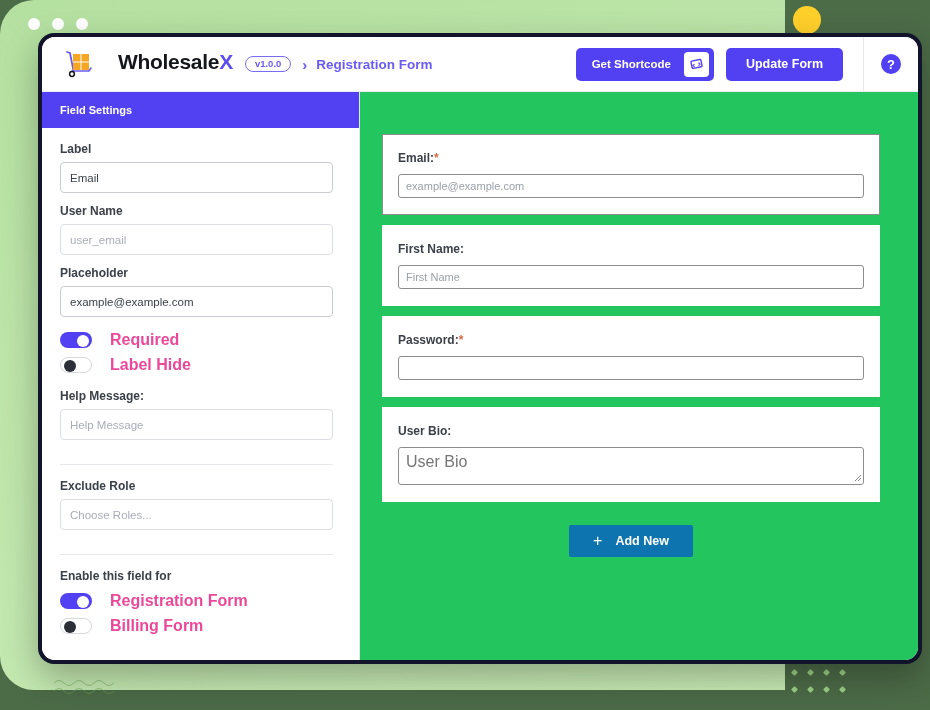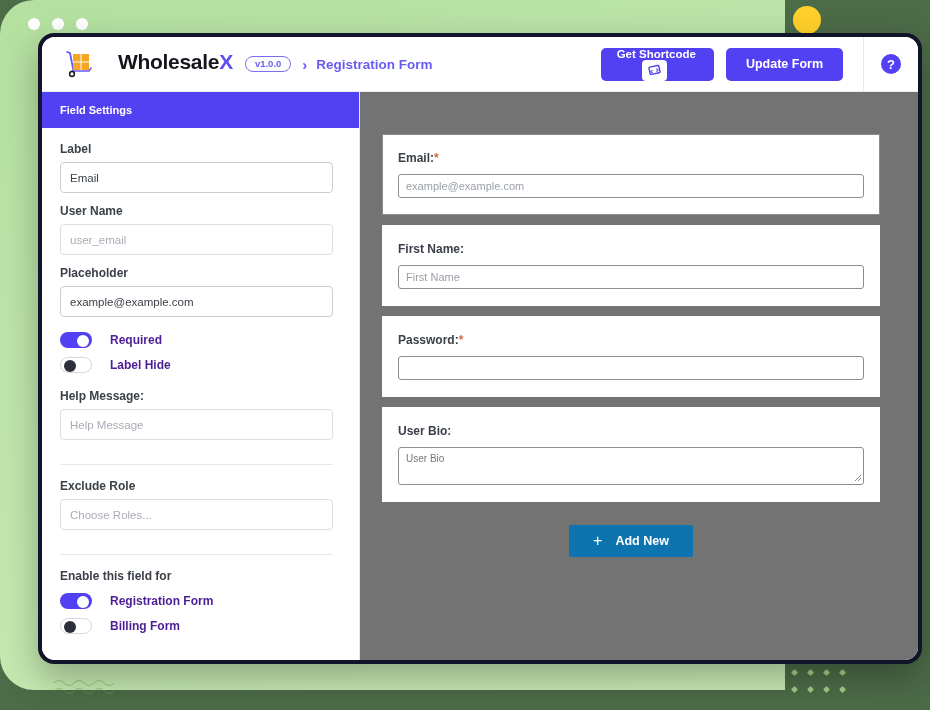--- a/index.html
+++ b/index.html
@@ -126,21 +126,20 @@
     height: 100%;
   }
   .btn-shortcode {
     display: flex;
     align-items: center;
     background: #5240f3;
     border-radius: 5px;
     height: 33px;
     padding: 0 5px 0 0;
     cursor: pointer;
-    flex-direction: column;
   }
   .btn-shortcode .lbl {
     color: #fff;
     font-size: 11.5px;
     font-weight: 600;
     padding: 0 13px 0 16px;
   }
   .shortcode-icon-box {
     width: 25px; height: 25px;
     background: #fff;
@@ -253,32 +252,32 @@
   .toggle .knob {
     position: absolute;
     top: 2px;
     width: 12px; height: 12px;
     border-radius: 50%;
   }
   .toggle.on .knob { right: 2px; background: #ffffff; }
   .toggle.off .knob { left: 3px; background: #2c2f38; }
   .toggle-label {
     margin-left: 18px;
-    font-size: 12px;
+    font-size: 16px;
     font-weight: 600;
-    color: #4c1d95;
+    color: #ec4899;
   }
 
   .section-gap { height: 11px; }
   .divider { height: 1px; background: #e7e7ee; margin: 13px 0 14px 0; }
 
   
   .preview {
     flex: 1;
-    background: #737373;
+    background: #22c55e;
     overflow: hidden;
     padding: 42px 38px 0 22px;
     position: relative;
   }
   .preview-scroll { width: 100%; }
   .field-card {
     background: #ffffff;
     padding: 17px 16px 17px 16px;
     margin-bottom: 10px;
   }
@@ -303,21 +302,21 @@
     background: #fff;
     outline: none;
   }
   .prev-input::placeholder { color: #9aa0a8; }
   .prev-textarea {
     width: 100%;
     height: 38px;
     border: 1px solid #8d8d8d;
     border-radius: 3px;
     padding: 5px 7px;
-    font-size: 10px;
+    font-size: 16px;
     font-family: inherit;
     color: #3b4049;
     background: #fff;
     outline: none;
     resize: none;
     display: block;
   }
   .textarea-wrap { position: relative; }
   .resize-grip {
     position: absolute;

